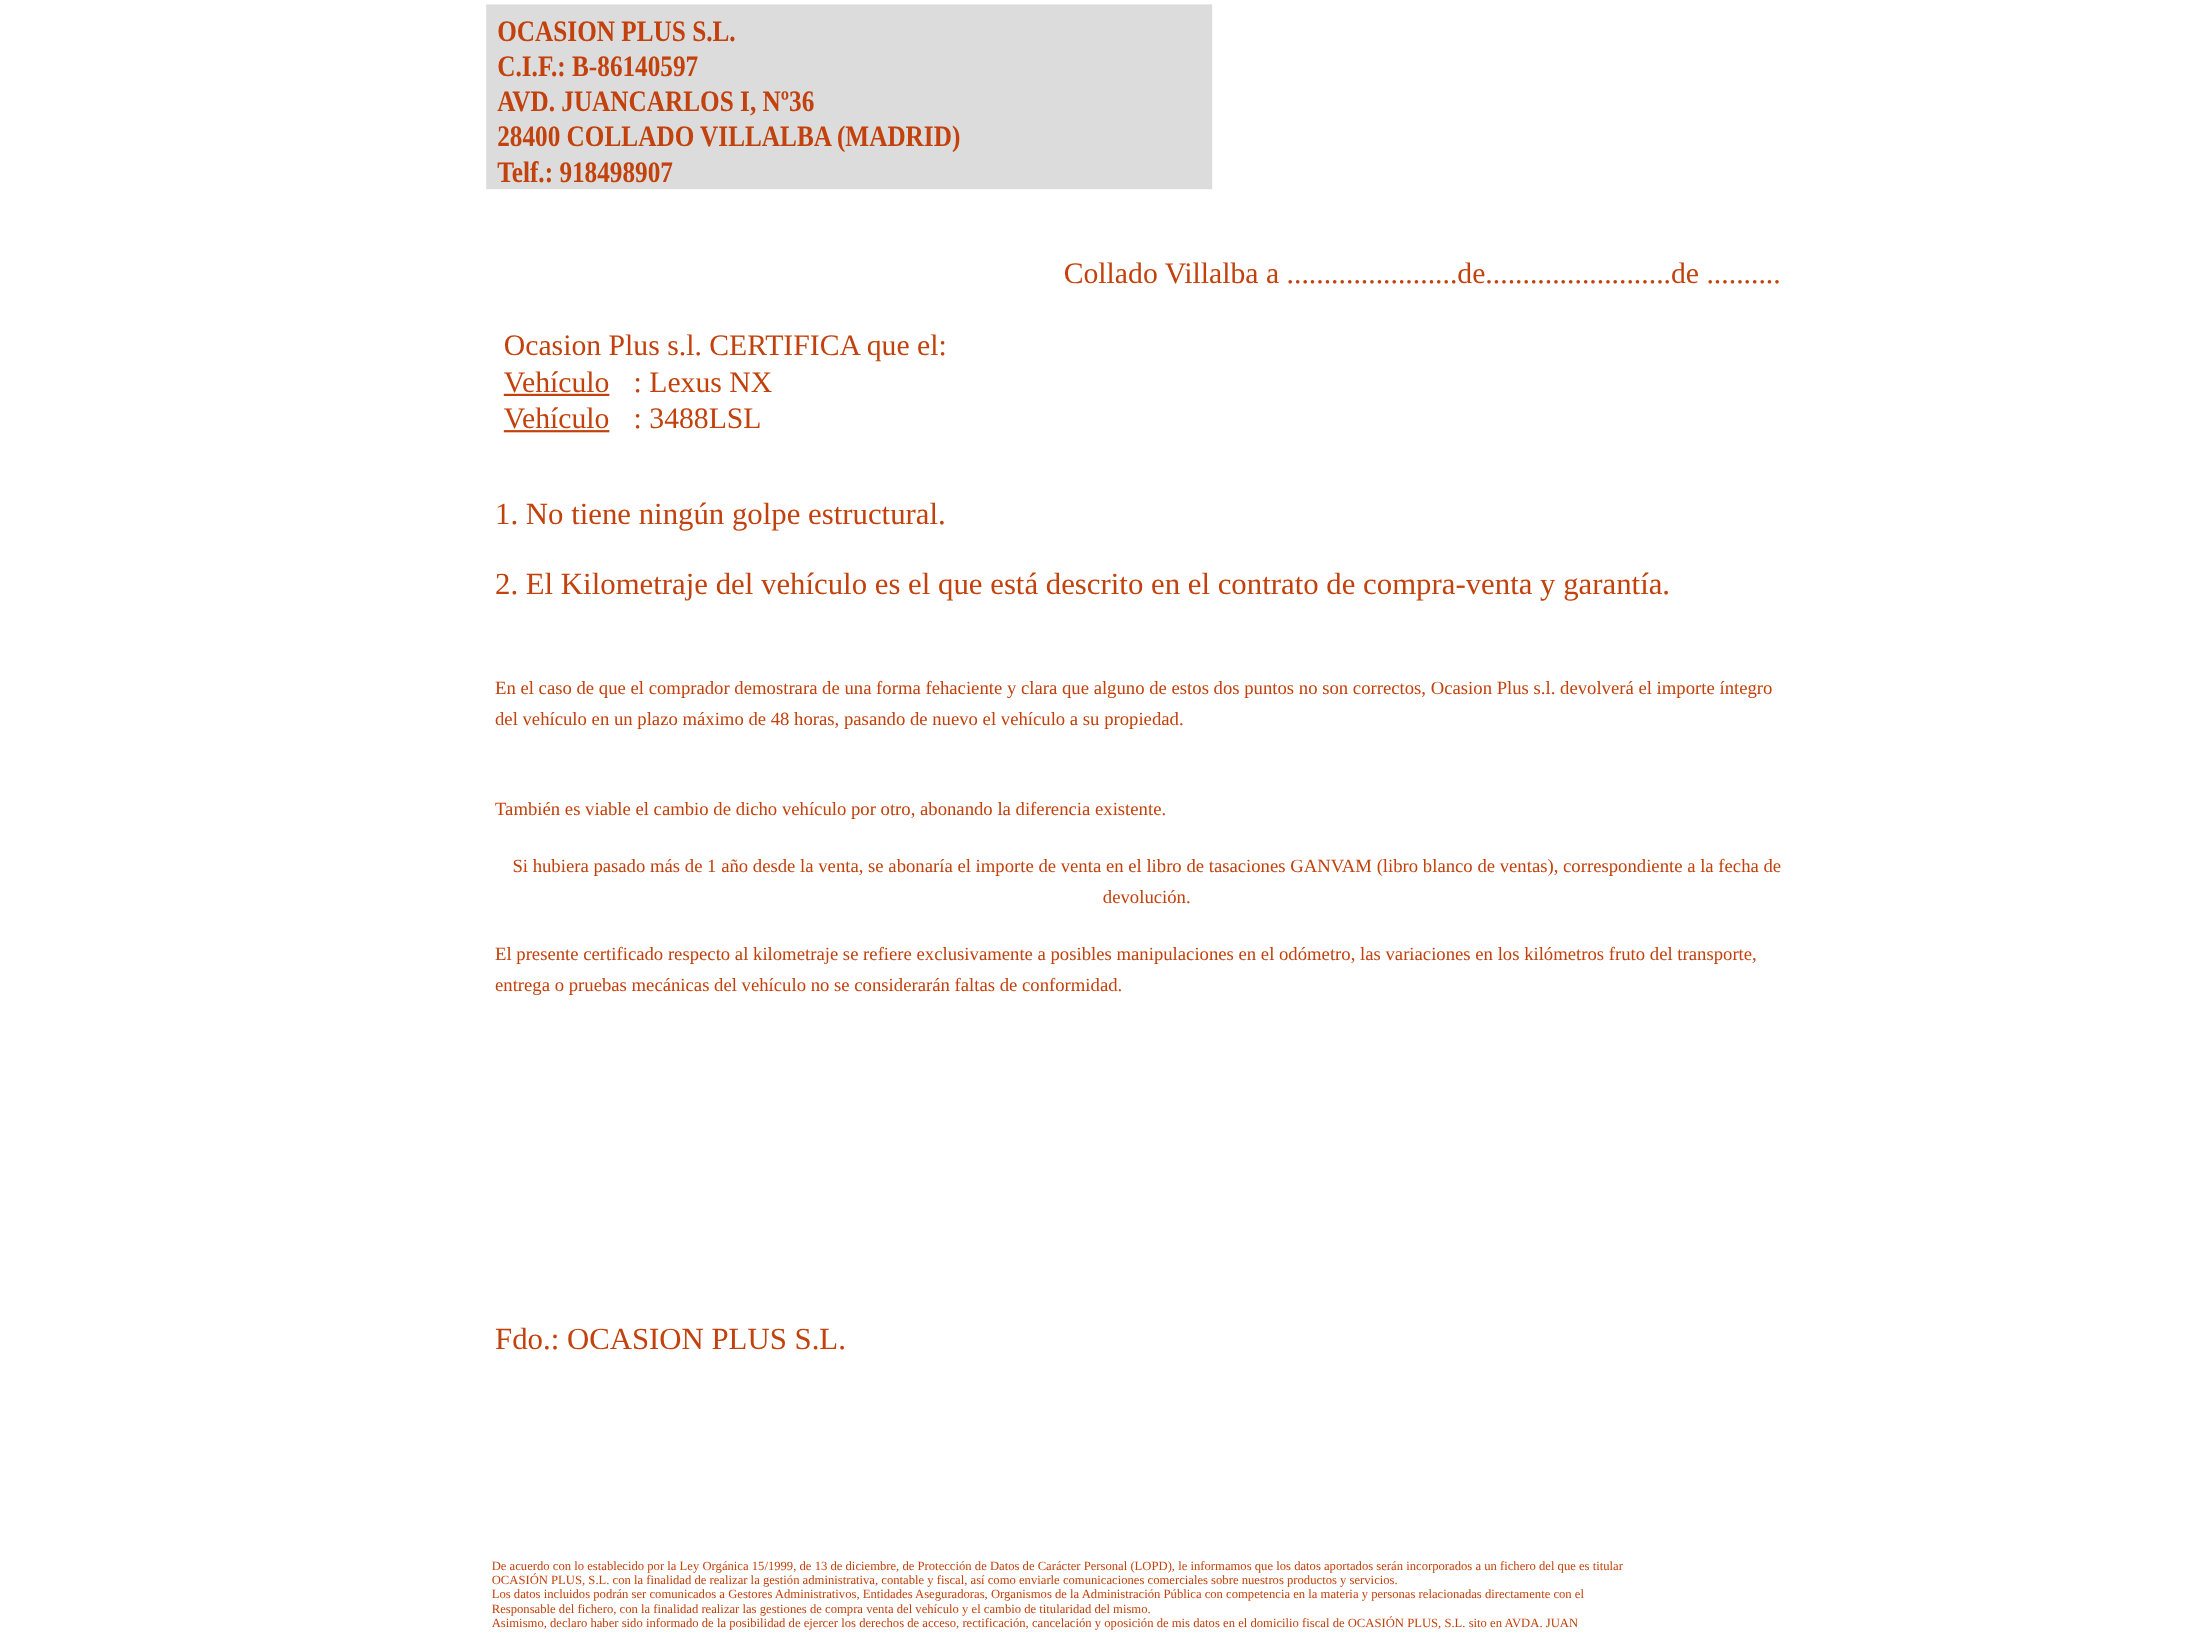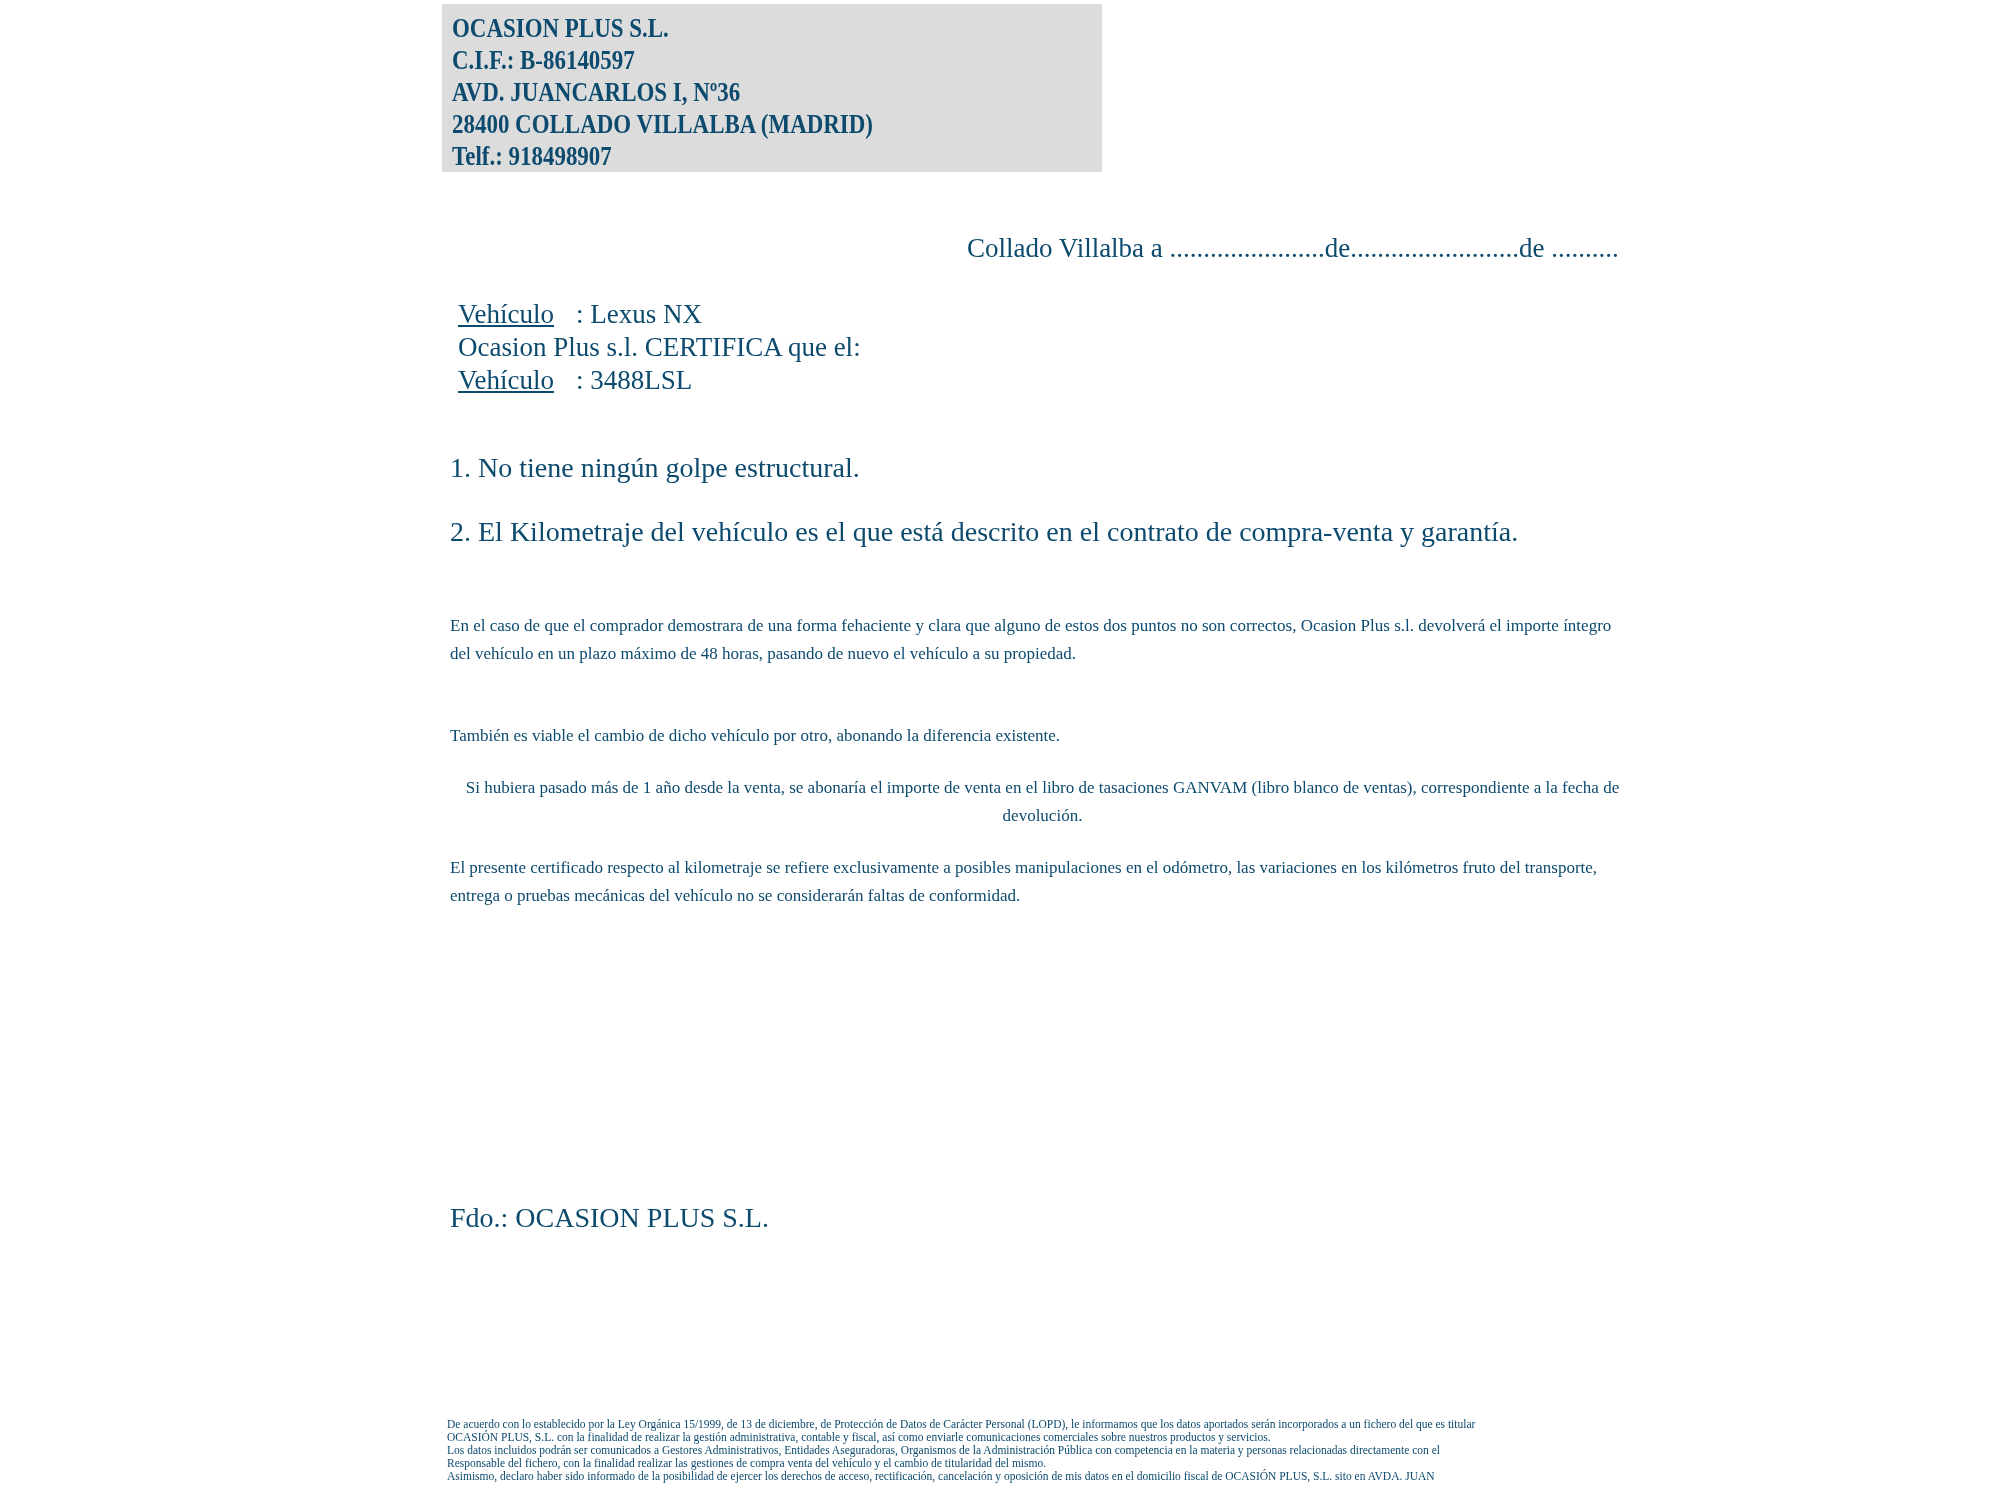--- a/index.html
+++ b/index.html
@@ -5,21 +5,21 @@
   html, body {
     margin: 0;
     padding: 0;
     background: #ffffff;
   }
   .page {
     position: relative;
     width: 1796px;
     height: 1500px;
     background: #ffffff;
-    color: #0c4a6e;
+    color: #c2410c;
     font-family: "Liberation Serif", "DejaVu Serif", serif;
     overflow: hidden;
   }
   
   .header-box {
     position: absolute;
     left: 442px;
     top: 4px;
     width: 660px;
     height: 168px;
@@ -103,24 +103,24 @@
     <div class="hline">OCASION PLUS S.L.</div>
     <div class="hline">C.I.F.: B-86140597</div>
     <div class="hline">AVD. JUANCARLOS I, Nº36</div>
     <div class="hline">28400 COLLADO VILLALBA (MADRID)</div>
     <div class="hline">Telf.: 918498907</div>
   </div>
 
   <div class="date-line">Collado Villalba a .......................de.........................de ..........</div>
 
   <div class="certify">
+    <div>Ocasion Plus s.l. CERTIFICA que el:</div>
     <div>
       <span class="labelwrap"><span class="label">Vehículo</span></span><span>: Lexus NX</span>
     </div>
-    <div>Ocasion Plus s.l. CERTIFICA que el:</div>
     <div>
       <span class="labelwrap"><span class="label">Vehículo</span></span><span>: 3488LSL</span>
     </div>
   </div>
 
   <div class="point point-1">1. No tiene ningún golpe estructural.</div>
   <div class="point point-2">2. El Kilometraje del vehículo es el que está descrito en el contrato de compra-venta y garantía.</div>
 
   <div class="para para-1">En el caso de que el comprador demostrara de una forma fehaciente y clara que alguno de estos dos puntos no son correctos, Ocasion Plus s.l. devolverá el importe íntegro del vehículo en un plazo máximo de 48 horas, pasando de nuevo el vehículo a su propiedad.</div>
   <div class="para para-2">También es viable el cambio de dicho vehículo por otro, abonando la diferencia existente.</div>

